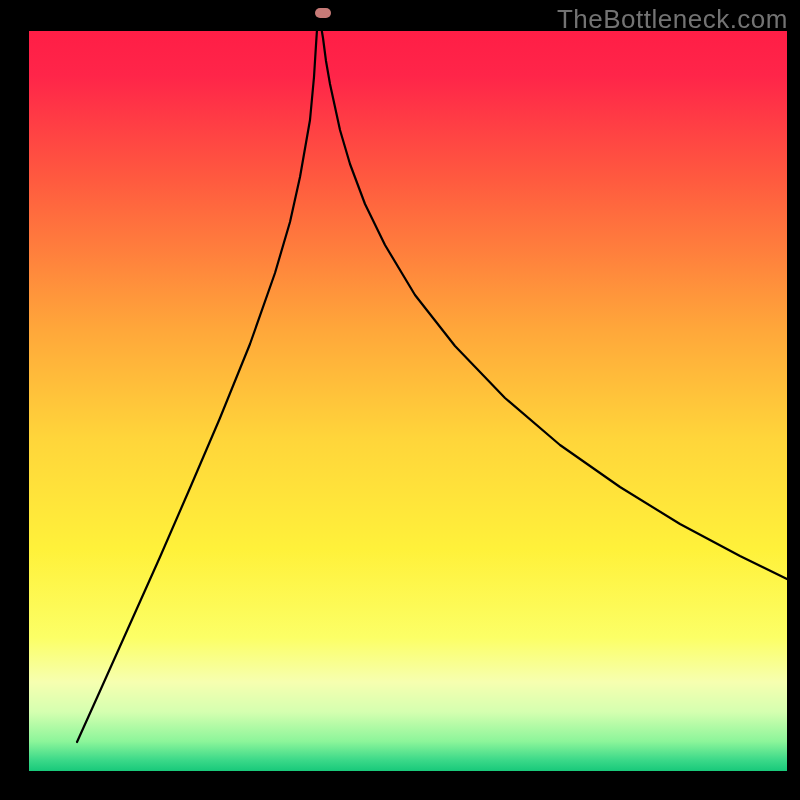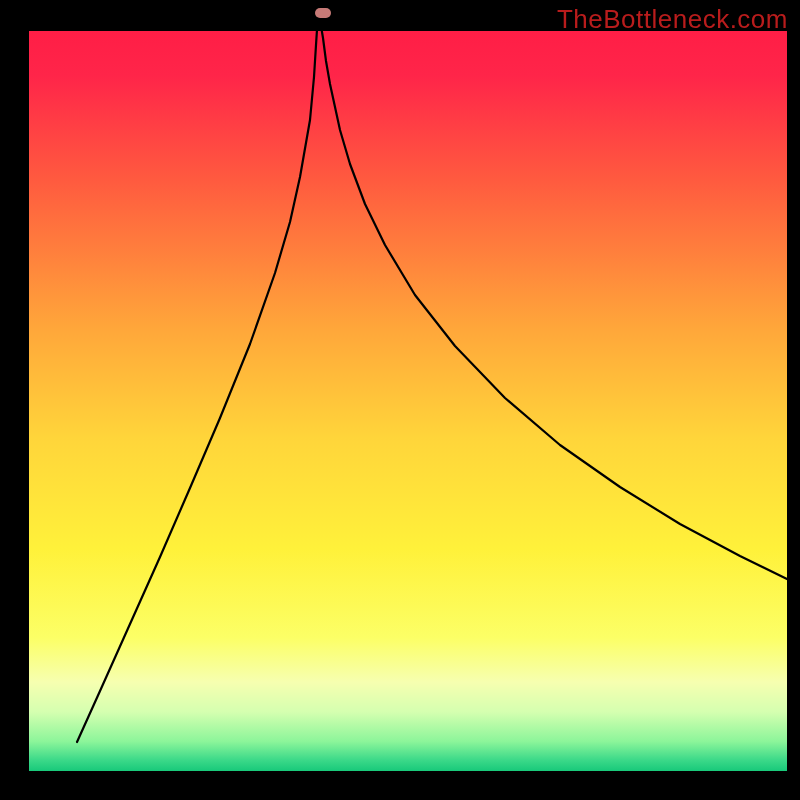--- a/index.html
+++ b/index.html
@@ -15,21 +15,21 @@
   svg {
     display: block;
   }
   .watermark {
     position: absolute;
     top: 4px;
     right: 12px;
     font-family: Arial, Helvetica, sans-serif;
     font-size: 26px;
     font-weight: 500;
-    color: #b91c1c;
+    color: #737373;
     letter-spacing: 0.5px;
   }
 </style>
 </head>
 <body>
 
 <div class="wrap">
 
   <svg width="800" height="800" viewBox="0 0 800 800">
     <defs>

